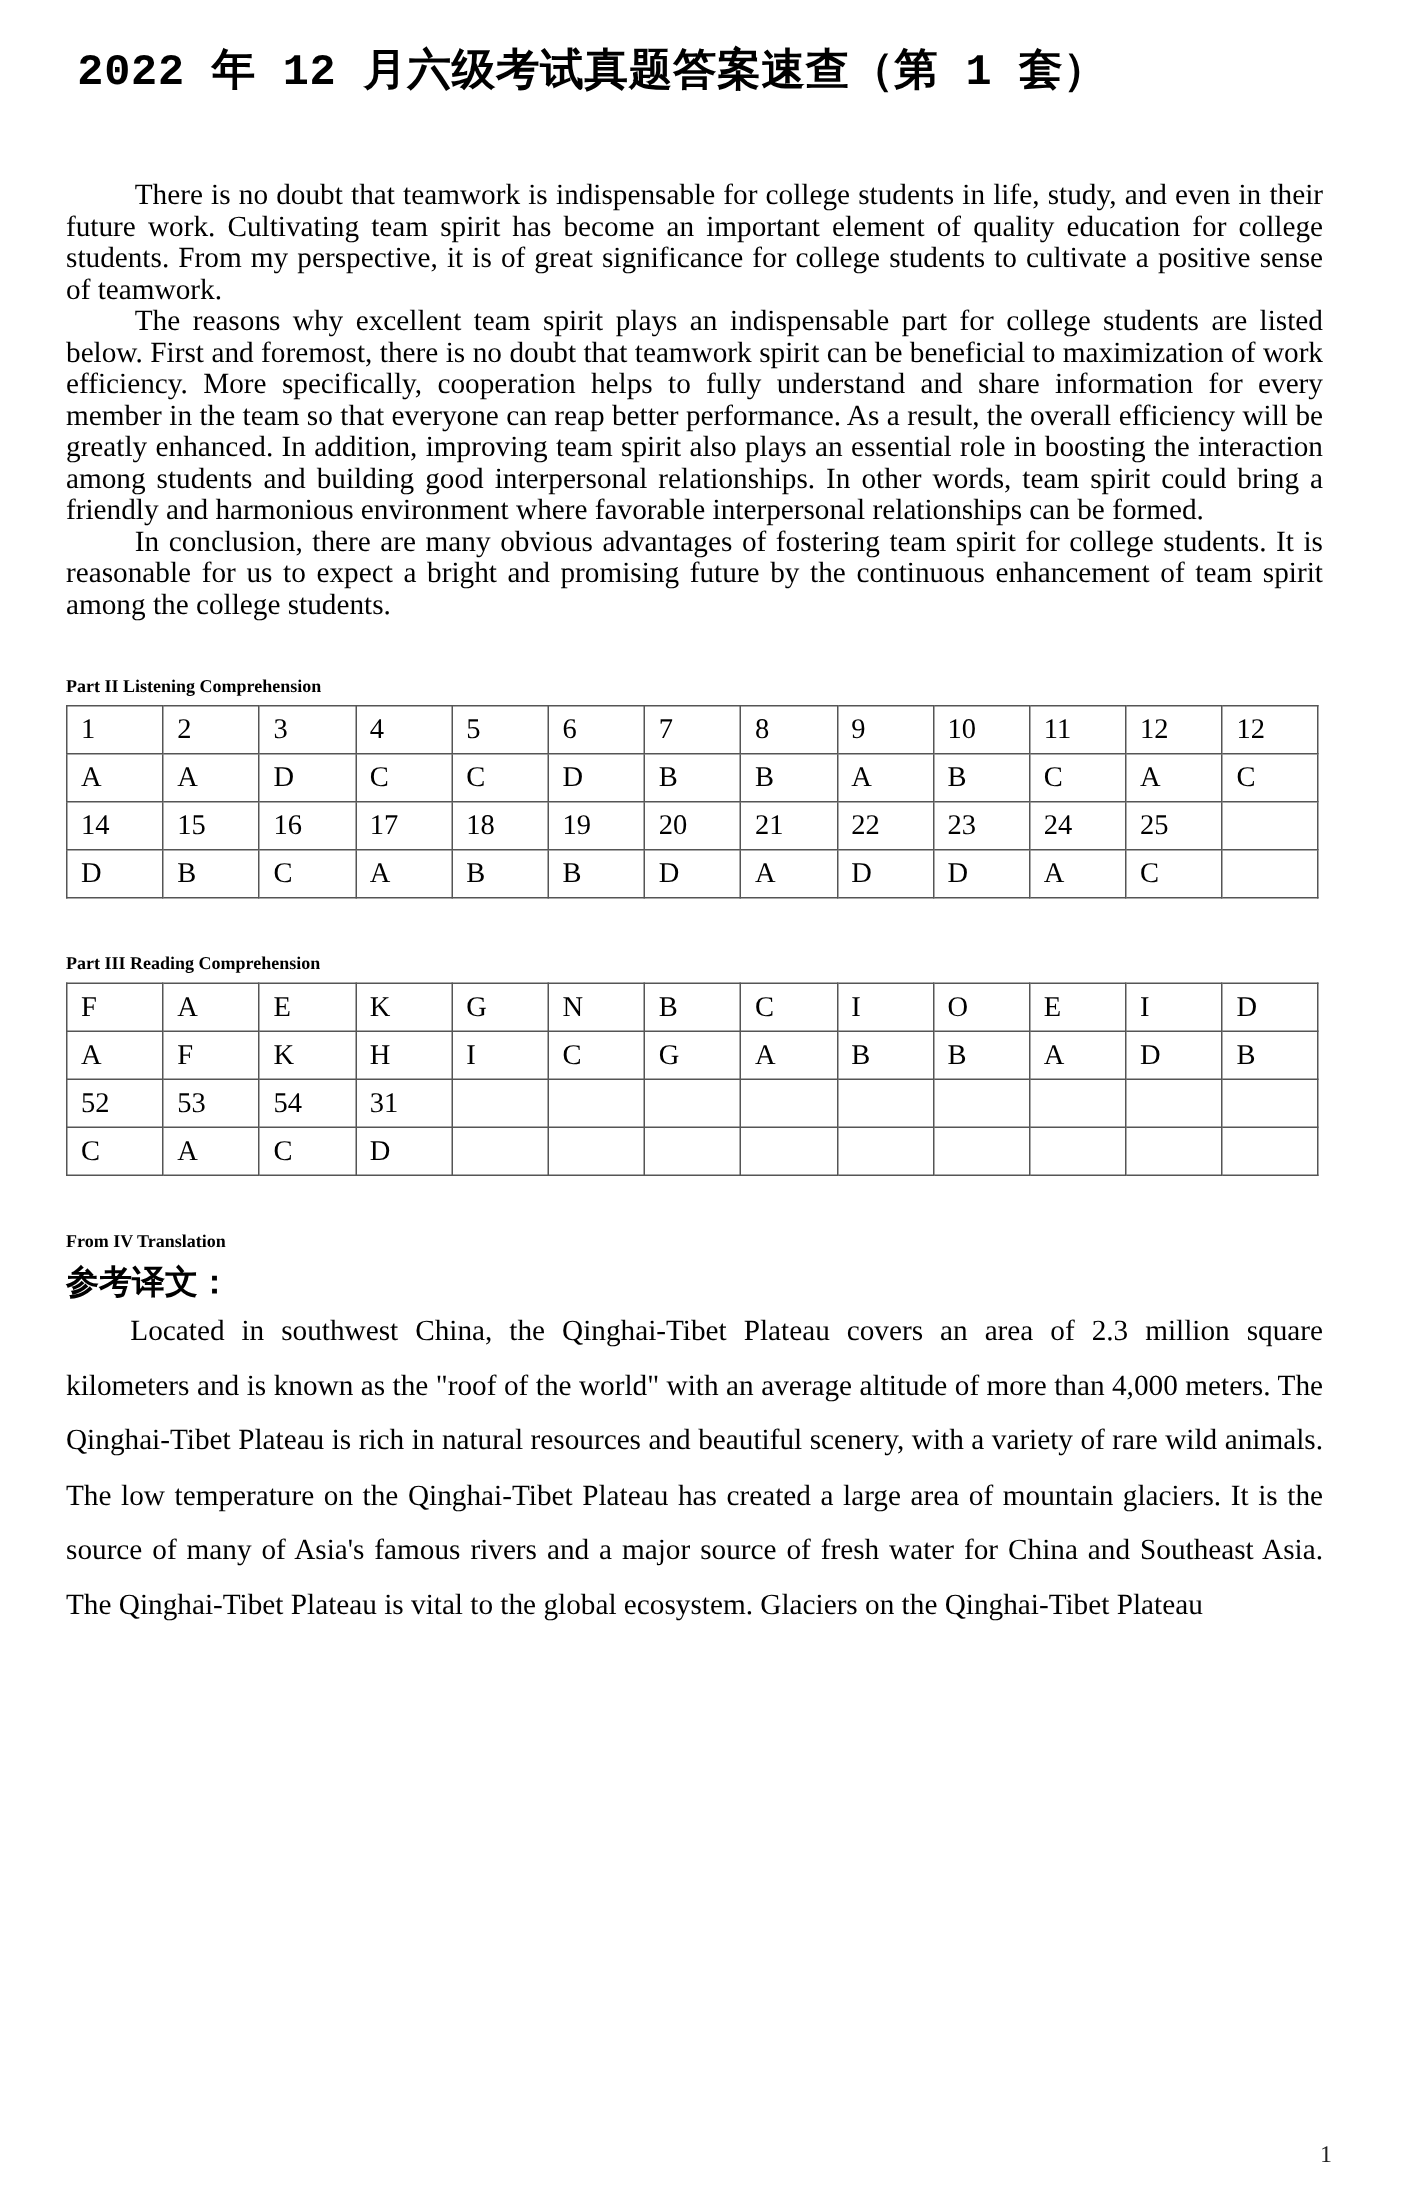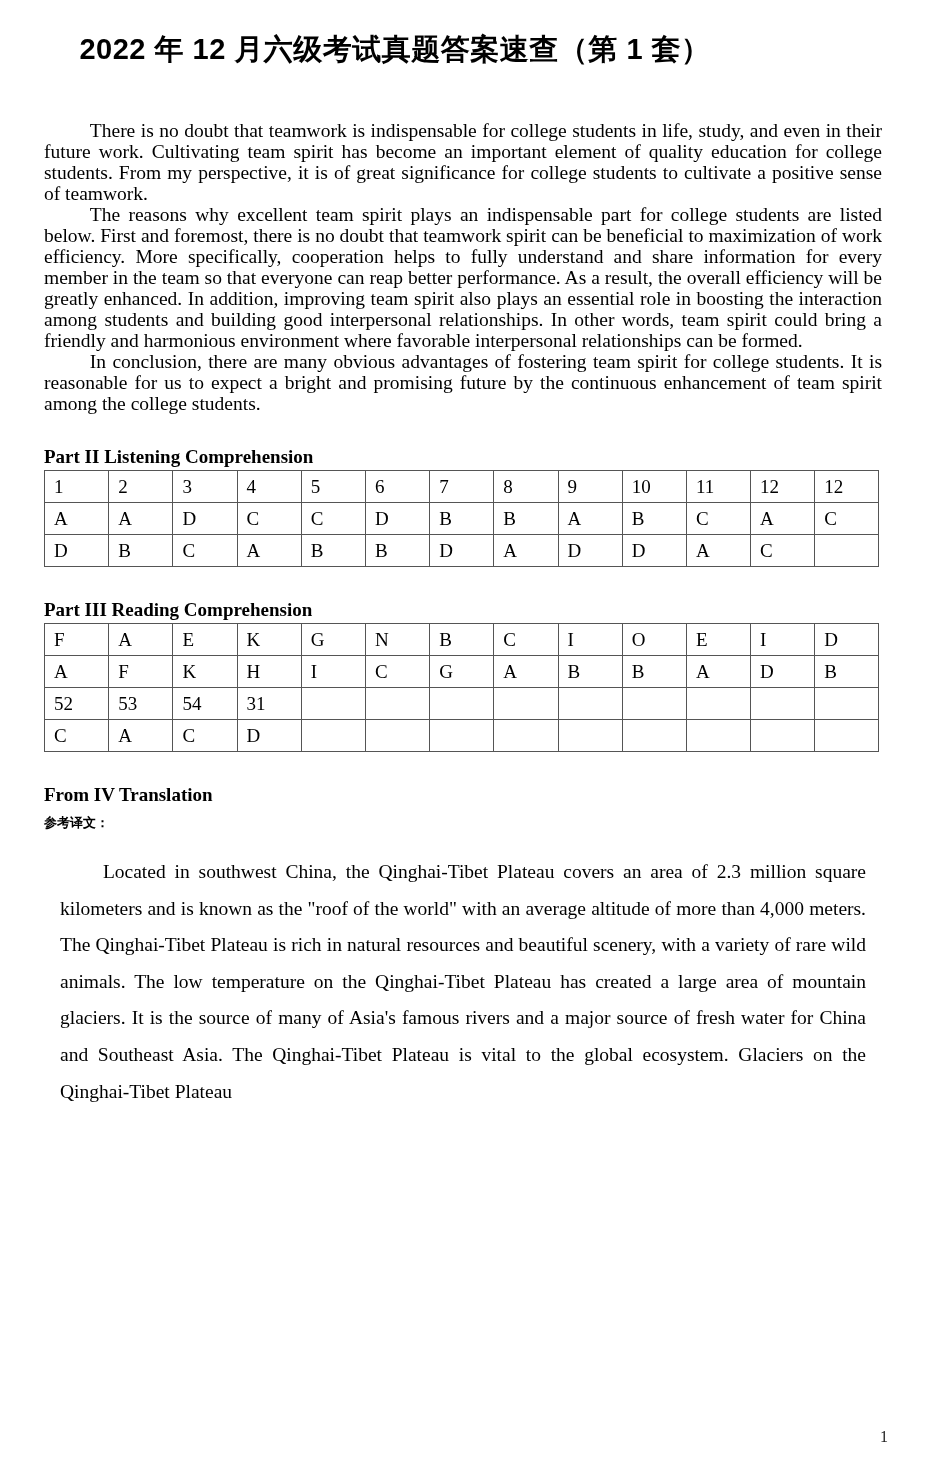--- a/index.html
+++ b/index.html
@@ -20,21 +20,21 @@
     box-sizing: border-box;
   }
 
   
   .doc-title {
     position: absolute;
     left: 0;
     top: 13px;
     width: 790px;
     text-align: center;
-    font-family: Liberation Sans, sans-serif;
+    font-family: Liberation Mono, monospace;
     font-weight: bold;
     font-size: 29px;
     letter-spacing: 0.5px;
     line-height: 1.2;
     white-space: nowrap;
   }
 
   
   .content {
     position: absolute;
@@ -49,21 +49,21 @@
     text-justify: inter-word;
     font-size: 19.5px;
     line-height: 21px;
     hyphens: none;
   }
   p.essay.indent { text-indent: 2.35em; }
 
   
   .section-head {
     font-weight: bold;
-    font-size: 19px;
+    font-size: 12px;
     line-height: 26px;
     margin: 0;
     padding: 0;
   }
 
   
   table.answers {
     border-collapse: collapse;
     table-layout: fixed;
     width: 835px;
@@ -80,26 +80,26 @@
     text-align: left;
     white-space: nowrap;
     overflow: hidden;
   }
   table.answers col { width: 64.2px; }
 
   
   .cn-label {
     font-family: "Liberation Serif", "DejaVu Serif", serif;
     font-weight: bold;
-    font-size: 13px;
+    font-size: 22px;
     line-height: 30px;
     margin: 0;
   }
   p.translation {
-    margin: 16px;
+    margin: 0;
     text-align: justify;
     text-justify: inter-word;
     font-size: 19.5px;
     line-height: 36.6px;
   }
   p.translation.indent { text-indent: 2.2em; }
 
   
   .page-number {
     position: absolute;
@@ -172,20 +172,35 @@
           <td>D</td>
           <td>B</td>
           <td>B</td>
           <td>A</td>
           <td>B</td>
           <td>C</td>
           <td>A</td>
           <td>C</td>
         </tr>
         <tr>
+          <td>14</td>
+          <td>15</td>
+          <td>16</td>
+          <td>17</td>
+          <td>18</td>
+          <td>19</td>
+          <td>20</td>
+          <td>21</td>
+          <td>22</td>
+          <td>23</td>
+          <td>24</td>
+          <td>25</td>
+          <td></td>
+        </tr>
+        <tr>
           <td>D</td>
           <td>B</td>
           <td>C</td>
           <td>A</td>
           <td>B</td>
           <td>B</td>
           <td>D</td>
           <td>A</td>
           <td>D</td>
           <td>D</td>

